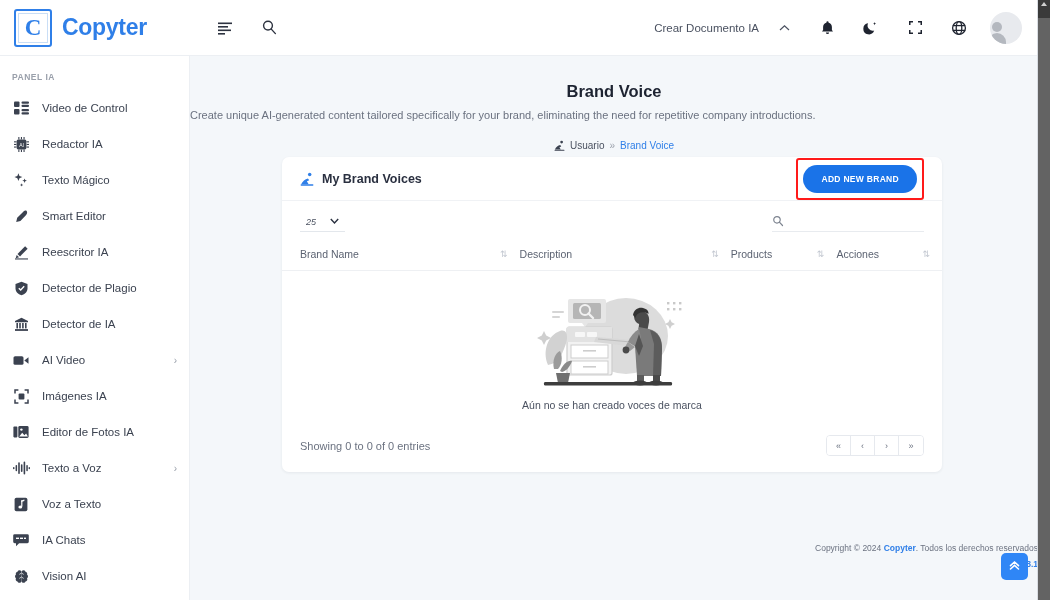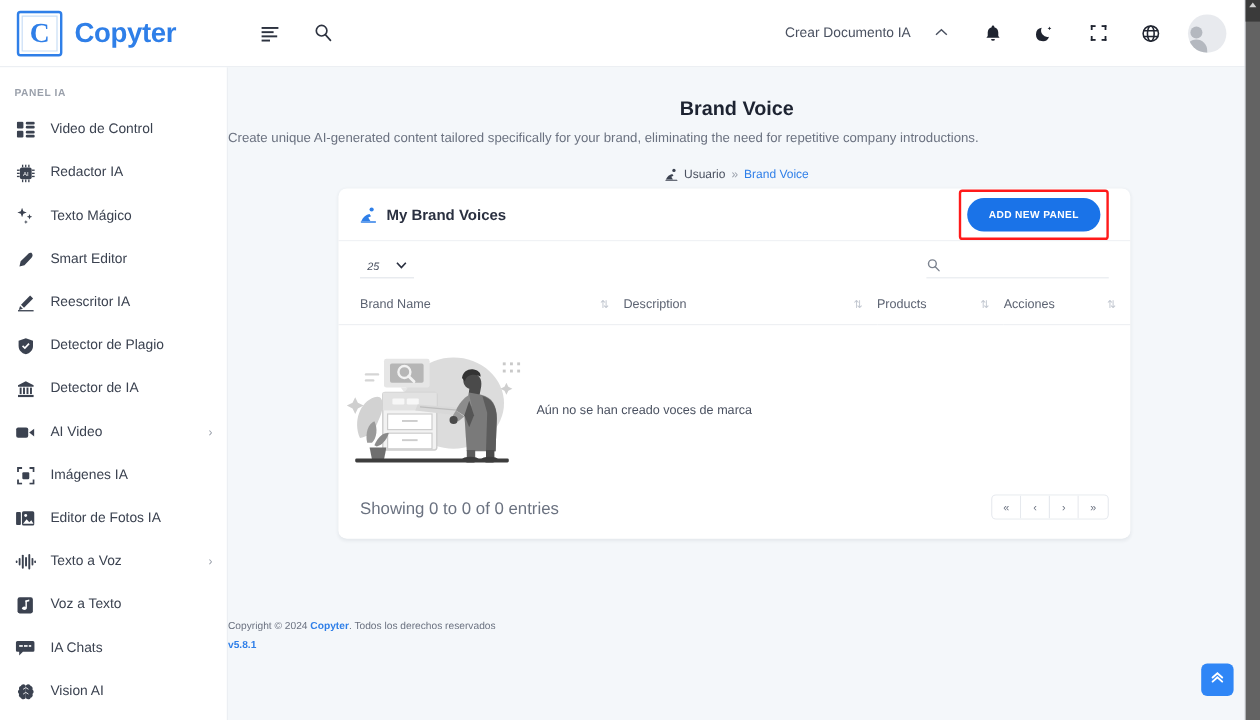--- a/index.html
+++ b/index.html
@@ -101,33 +101,33 @@
     padding: 10px 0 10px 0; border-bottom: 1px solid #eef0f3;
   }
   th .th-in { display: flex; align-items: center; }
   th .sorter { margin-left: auto; margin-right: 12px; color: #c2c7d0; font-size: 9px; line-height: 1; }
   .c1 { padding-left: 18px !important; width: 36%; }
   .c2 { width: 32%; }
   .c3 { width: 16%; }
   .c4 { width: 16%; }
 
   .empty-cell { padding: 18px 0 6px 0; }
-  .empty-wrap { display: flex; flex-direction: row; align-items: center; }
+  .empty-wrap { display: flex; flex-direction: column; align-items: center; }
   .empty-txt { font-size: 10.5px; color: #4a5160; margin-top: 6px; margin-bottom: 6px; }
 
   .card-foot { display: flex; align-items: center; padding: 12px 18px 16px 18px; }
-  .foot-info { font-size: 14px; color: #6b7280; }
+  .foot-info { font-size: 11px; color: #6b7280; }
   .pager { margin-left: auto; display: flex; border: 1px solid #e6e9ee; border-radius: 4px; overflow: hidden; }
   .pg {
     width: 24px; height: 19px; display: flex; align-items: center; justify-content: center;
     font-size: 9px; color: #6b7280; background: #fff; border-right: 1px solid #e6e9ee; cursor: pointer;
   }
   .pg:last-child { border-right: none; }
 
-  .footer { position: absolute; left: 0; top: 460px; width: 848px; text-align: left; }
+  .footer { position: absolute; left: 0; top: 487px; width: 848px; text-align: right; }
   .foot-line { font-size: 8.5px; color: #6b7280; }
   .foot-brand { color: #2f7fe8; font-weight: bold; }
   .foot-ver { font-size: 8.5px; color: #2f7fe8; font-weight: bold; margin-top: 6px; }
 
   .scroll-top {
     position: absolute; right: 22px; bottom: 20px; width: 27px; height: 27px;
     background: #2f86f6; border-radius: 5px; display: flex; align-items: center; justify-content: center;
     color: #fff; cursor: pointer; z-index: 40;
   }
 
@@ -472,21 +472,21 @@
           <svg width="14" height="14" viewBox="0 0 12 12">
               <g fill="#2f7fe8">
             <circle cx="8.3" cy="2.2" r="1.5"></circle>
                 <path d="M1 10.4c1.2-2.6 3.3-4.4 5.8-4.9l1.1 1.5-2 1 1.5 2.4z"></path>
             <rect x="0.5" y="10.6" width="11" height="1.1" rx=".5"></rect>
               </g>
             </svg>
         </span>
         <span class="card-title">My Brand Voices</span>
         <div class="btn-wrap">
-          <button class="btn-primary">ADD NEW PANEL</button>
+          <button class="btn-primary">ADD NEW BRAND</button>
         </div>
       </div>
 
       <div class="table-tools">
         <div class="len-sel">
           <span class="len-val">25</span>
           <span class="len-chev">
             <svg width="9" height="7" viewBox="0 0 9 7">
                 <polyline points="0.8,1 4.5,5 8.2,1" fill="none" stroke="#2a3040" stroke-width="1.4"></polyline>
               </svg>

